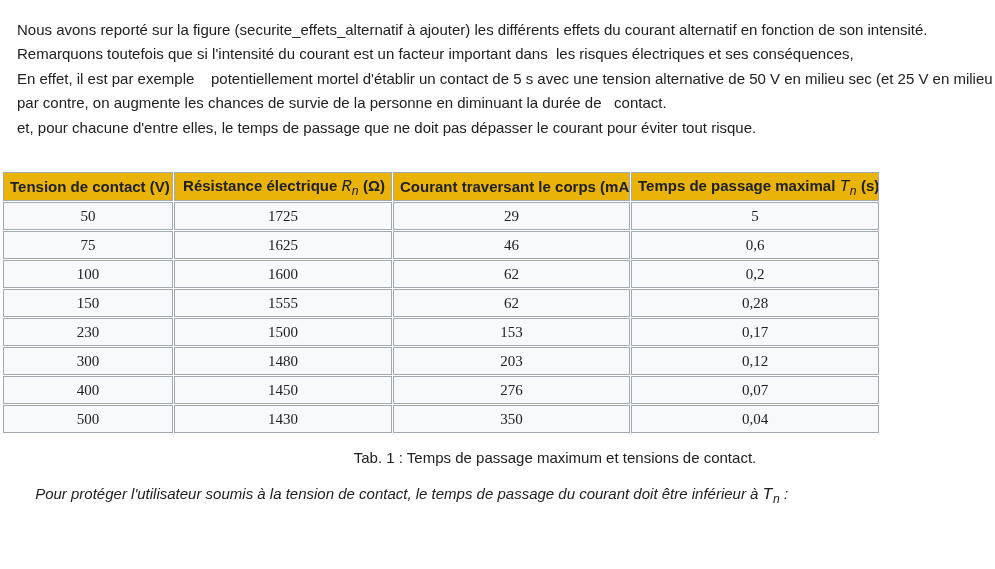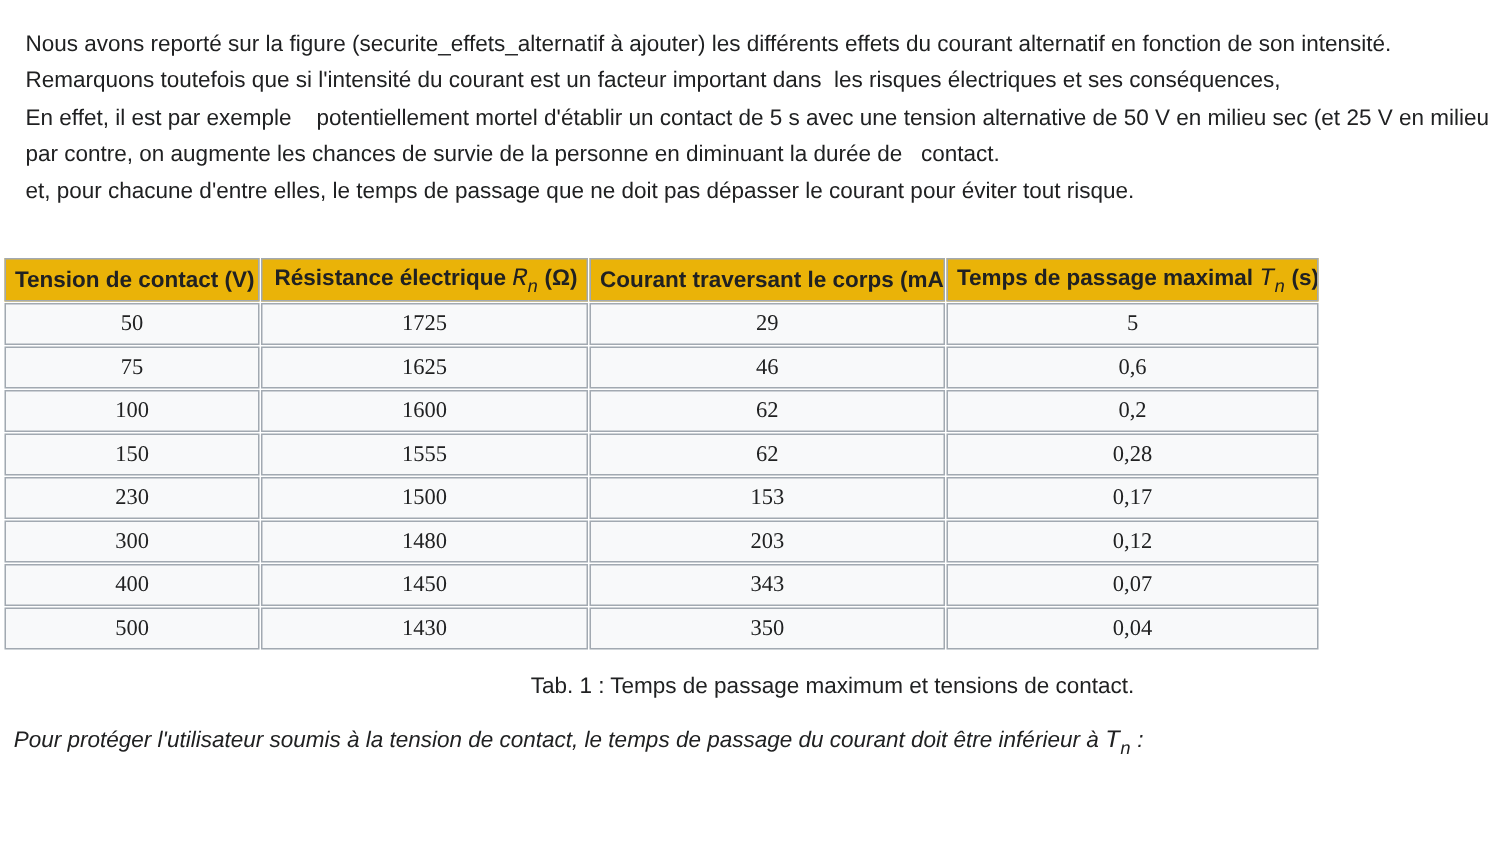--- a/index.html
+++ b/index.html
@@ -63,20 +63,21 @@
     margin-top: 15px;
   }
   .caption-wrap .caption {
     font-size: 15px;
     color: #202122;
   }
   .footnote {
     margin-top: 14px;
     padding-left: 5px;
     font-style: italic;
+    margin-left: 26px;
   }
   .footnote .line {
     font-size: 15px;
     line-height: 25px;
     white-space: pre;
   }
   .footnote .math { font-style: italic; }
 </style>
 </head>
 <body>
@@ -137,21 +138,21 @@
     </tr>
     <tr>
       <td>300</td>
       <td>1480</td>
       <td>203</td>
       <td>0,12</td>
     </tr>
     <tr>
       <td>400</td>
       <td>1450</td>
-      <td>343</td>
+      <td>276</td>
       <td>0,07</td>
     </tr>
     <tr>
       <td>500</td>
       <td>1430</td>
       <td>350</td>
       <td>0,04</td>
     </tr>
   </tbody>
 </table>

